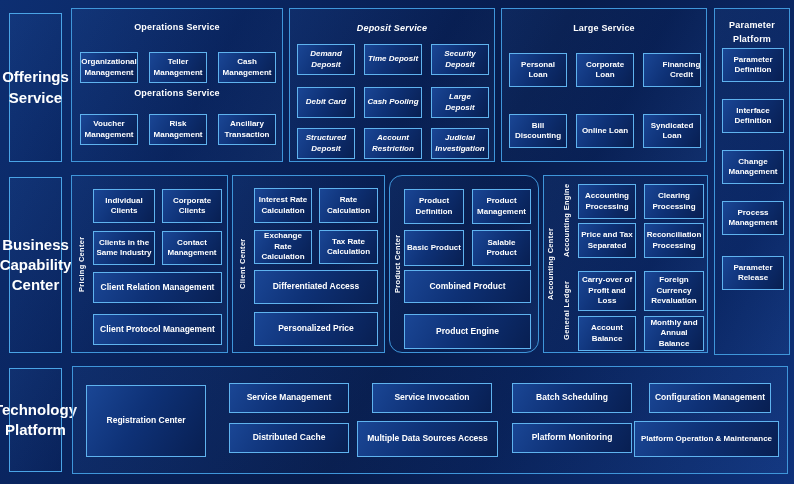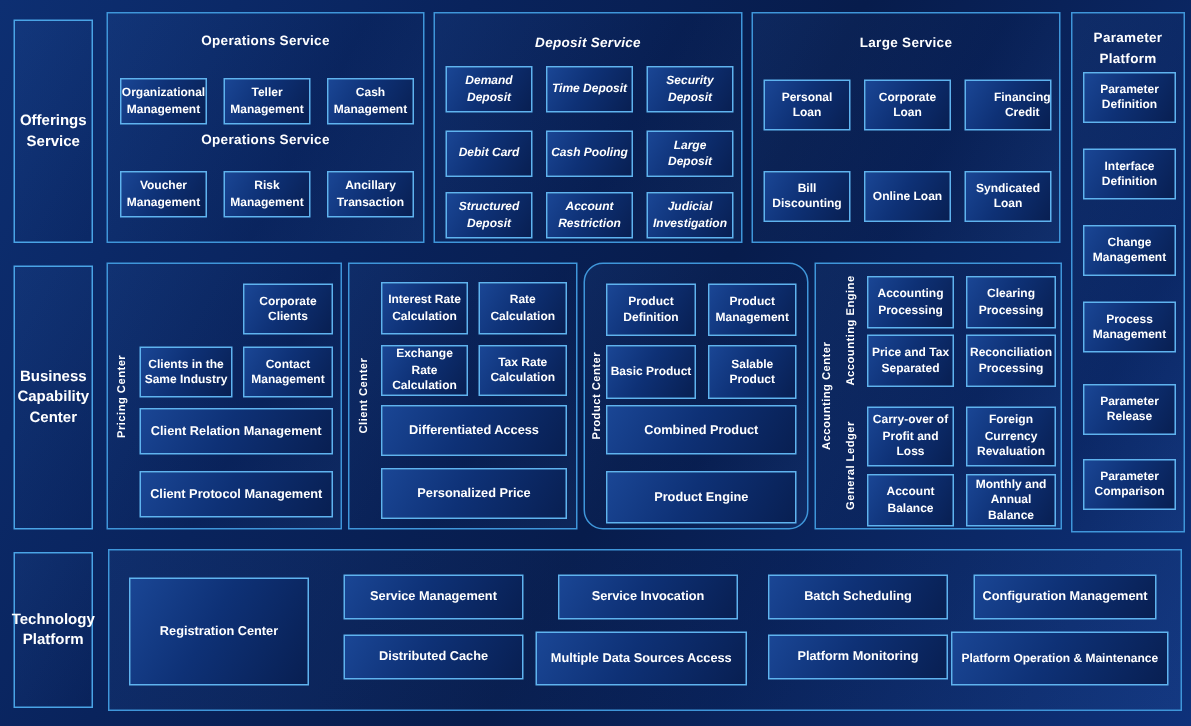--- a/index.html
+++ b/index.html
@@ -11,21 +11,21 @@
   .panel {
     position:absolute; box-sizing:border-box;
     border:1.5px solid #3f96da;
     background:linear-gradient(118deg, rgba(70,130,220,0.10) 0%, rgba(10,30,80,0.12) 60%, rgba(90,150,230,0.08) 100%);
   }
   .side {
     position:absolute; box-sizing:border-box;
     border:1.5px solid #4aa4e6;
     background:linear-gradient(118deg, rgba(70,130,220,0.10), rgba(10,30,80,0.10));
     display:flex; align-items:center; justify-content:center; text-align:center;
-    font-weight:700; font-size:10px; line-height:1.35; padding:4px;
+    font-weight:700; font-size:15px; line-height:1.35; padding:4px;
   }
   .box {
     position:absolute; box-sizing:border-box;
     border:1px solid #5fb3ef;
     background:linear-gradient(120deg,#1a4695 0%, #0e3176 45%, #081f52 100%);
     display:flex; align-items:center; justify-content:center; text-align:center;
     font-weight:700; font-size:8px; line-height:1.3; padding:2px;
   }
   .wide { font-size:8.5px; }
   .ptitle {
@@ -81,29 +81,29 @@
     <div class="box" style="left:141px;top:105px;width:58px;height:34px;">Syndicated Loan</div>
   </div>
 
   <div class="panel" style="left:714px;top:8px;width:76px;height:347px;">
     <div class="ptitle" style="top:9px;padding:0 8px;line-height:1.6;">Parameter Platform</div>
     <div class="box" style="left:7px;top:39px;width:62px;height:34px;">Parameter Definition</div>
     <div class="box" style="left:7px;top:90px;width:62px;height:34px;">Interface Definition</div>
     <div class="box" style="left:7px;top:141px;width:62px;height:34px;">Change Management</div>
     <div class="box" style="left:7px;top:192px;width:62px;height:34px;">Process Management</div>
     <div class="box" style="left:7px;top:247px;width:62px;height:34px;">Parameter Release</div>
-    <div class="box" style="left:7px;top:297px;width:62px;height:34px;">Parameter Comparison</div>
   </div>
 
   <div class="side" style="left:9px;top:177px;width:53px;height:176px;">
     <span>Business Capability Center</span>
   </div>
 
   <div class="panel" style="left:71px;top:175px;width:157px;height:178px;">
     <div class="vlabel" style="left:2px;top:0;width:14px;height:100%;">Pricing Center</div>
+    <div class="box" style="left:21px;top:13px;width:62px;height:34px;">Individual Clients</div>
     <div class="box" style="left:90px;top:13px;width:60px;height:34px;">Corporate Clients</div>
     <div class="box" style="left:21px;top:55px;width:62px;height:34px;">Clients in the Same Industry</div>
     <div class="box" style="left:90px;top:55px;width:60px;height:34px;">Contact Management</div>
     <div class="box wide" style="left:21px;top:96px;width:129px;height:31px;">Client Relation Management</div>
     <div class="box wide" style="left:21px;top:138px;width:129px;height:31px;">Client Protocol Management</div>
   </div>
 
   <div class="panel" style="left:232px;top:175px;width:153px;height:178px;">
     <div class="vlabel" style="left:2px;top:0;width:14px;height:100%;">Client Center</div>
     <div class="box" style="left:21px;top:12px;width:58px;height:35px;">Interest Rate Calculation</div>

